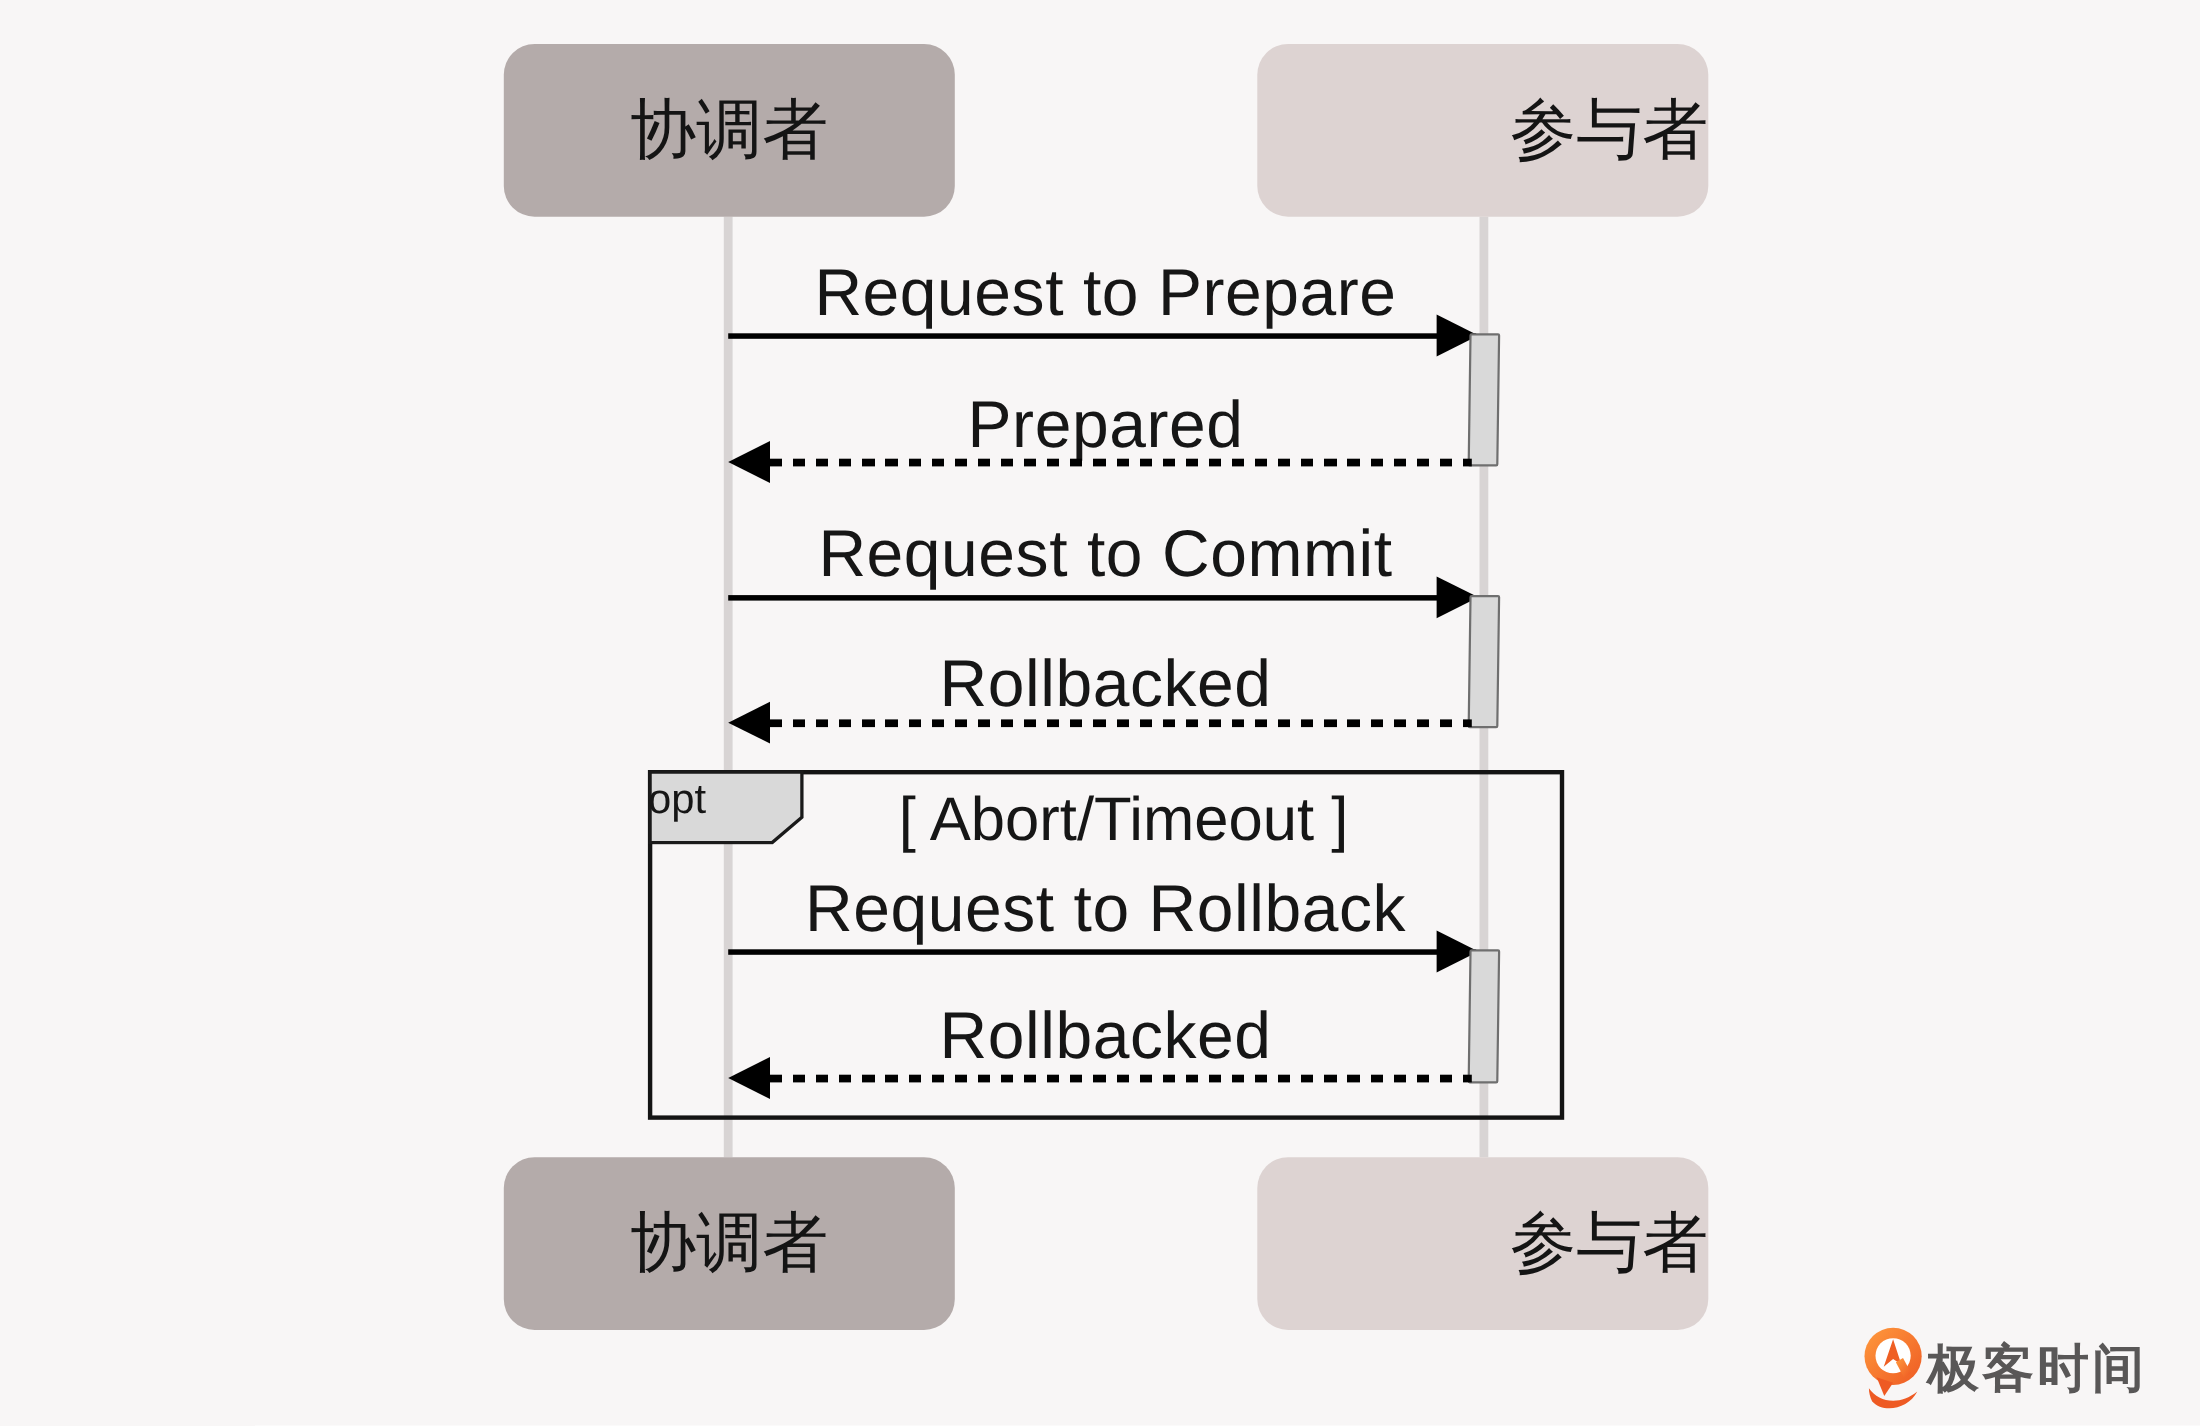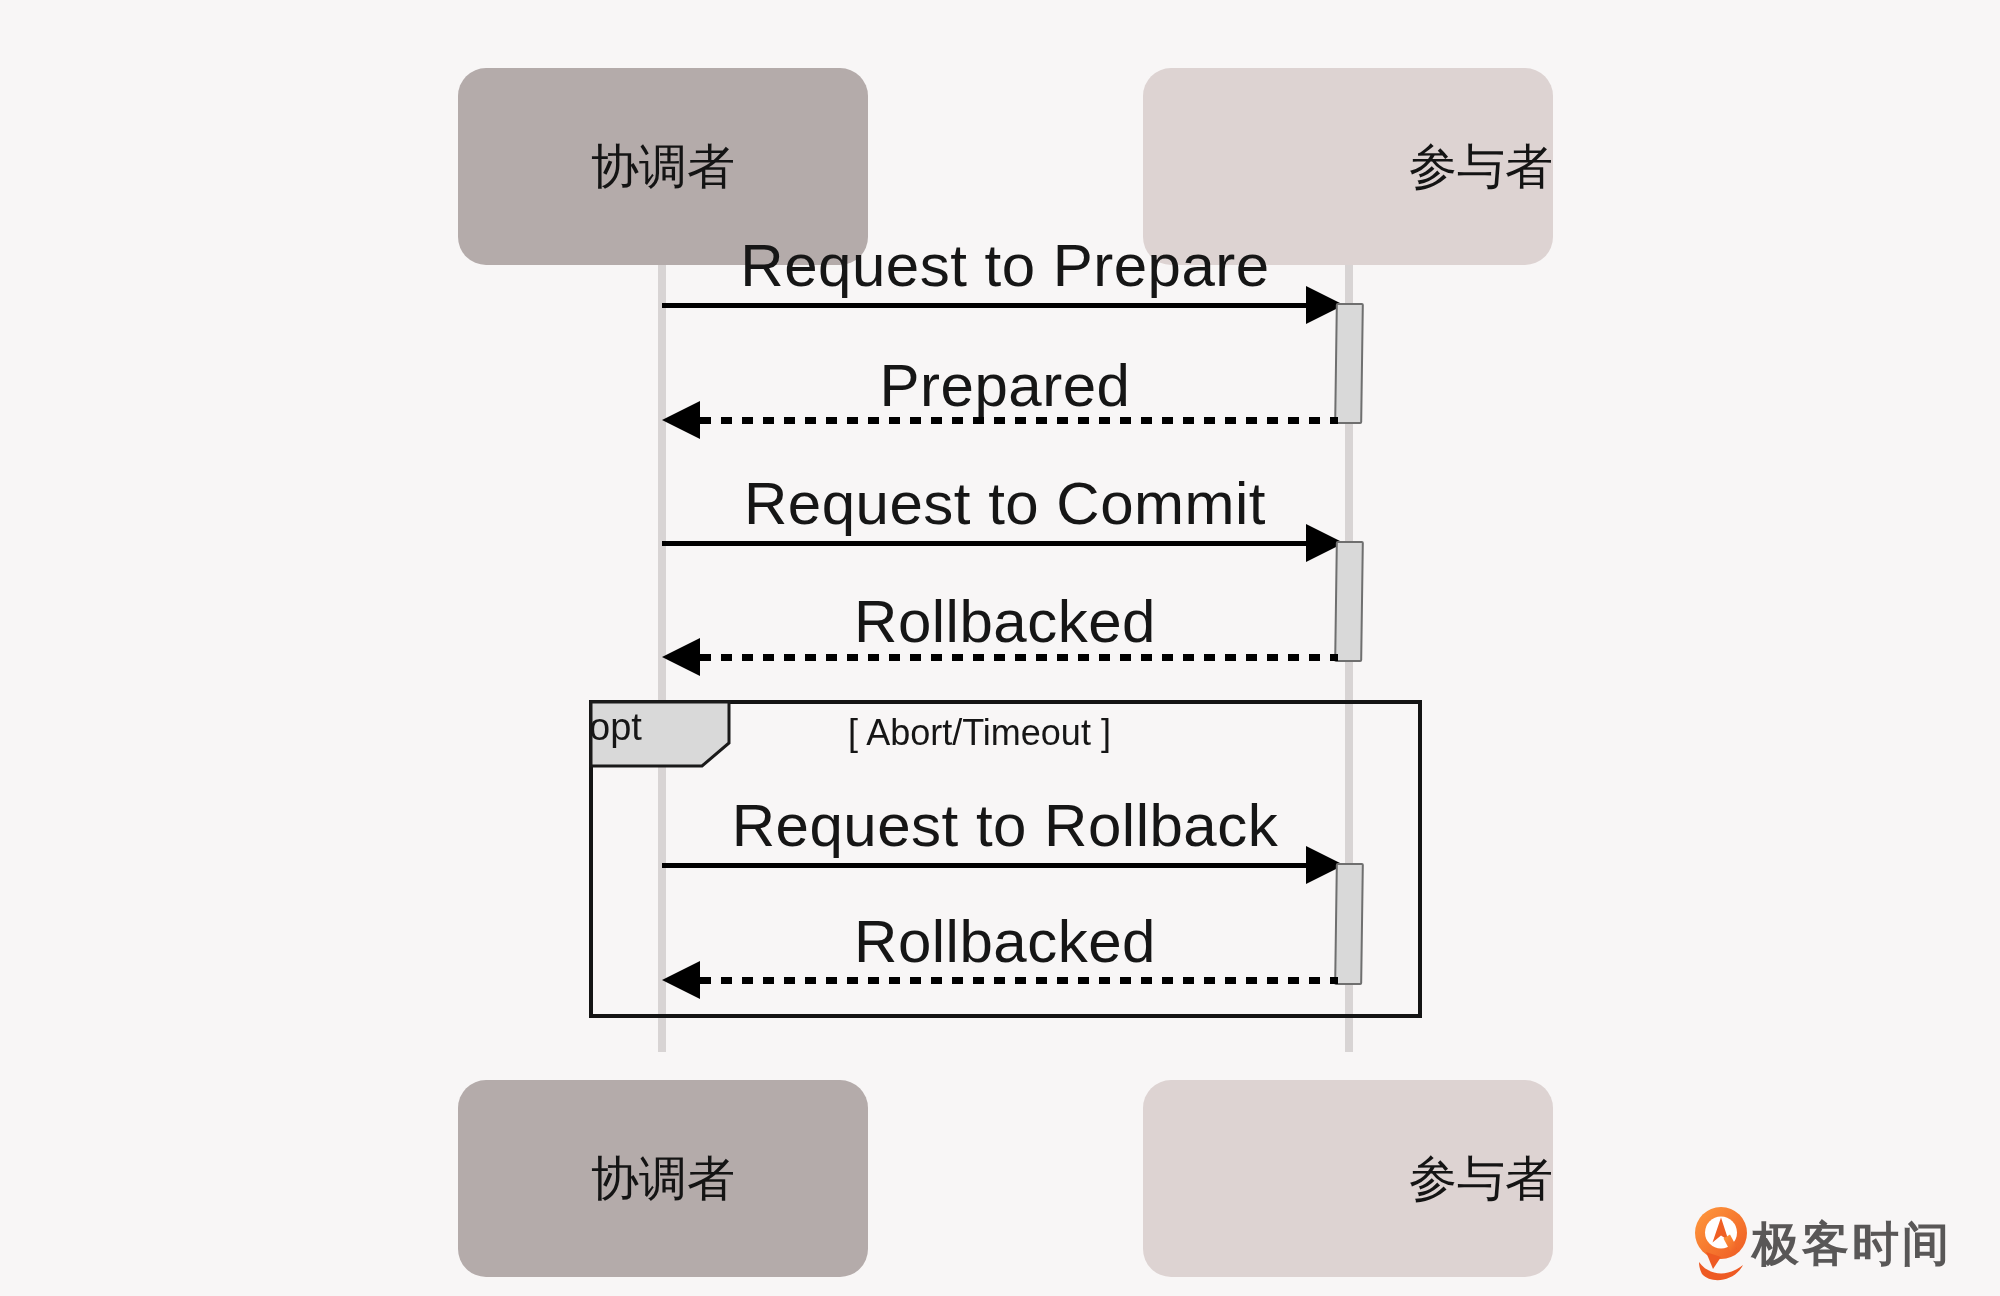--- a/index.html
+++ b/index.html
@@ -16,23 +16,23 @@
   }
   
   .lifeline{
     position:absolute;top:197px;height:855px;width:8px;
     background:var(--lifeline,#d8d4d4);
   }
   .lifeline.coordinator{left:658px;}
   .lifeline.participant{left:1345px;}
   
   .actor-box{
-    position:absolute;width:410px;height:197px;border-radius:28px;
+    position:absolute;width:410px;height:157px;border-radius:28px;
     display:flex;align-items:center;justify-content:center;
-    font-size:48px;color:#141414;margin-top:28px;
+    font-size:60px;color:#141414;
   }
   .actor-box.coordinator{background:var(--coordinator-fill,#b4abaa);left:458px;}
   .actor-box.participant{background:var(--participant-fill,#ddd3d2);left:1143px;justify-content:flex-end;}
   .actor-box.top{top:40px;}
   .actor-box.bottom{top:1052px;}
   
   .msg-label{
     position:absolute;left:660px;width:690px;text-align:center;
     font-size:60px;line-height:52px;letter-spacing:0.5px;color:#161616;
     white-space:nowrap;
@@ -82,22 +82,22 @@
     position:absolute;left:589px;top:700px;width:833px;height:318px;
     border:4px solid var(--fragment-border,#141414);
     box-sizing:border-box;background:transparent;
   }
   .fragment-tab-svg{position:absolute;left:589px;top:700px;}
   .fragment-operator{
     position:absolute;left:589px;top:706px;width:122px;text-align:left;
     font-size:38px;color:#161616;
   }
   .fragment-guard{
-    position:absolute;left:563px;top:712px;width:833px;text-align:center;
-    font-size:36px;color:#161616;white-space:nowrap;
+    position:absolute;left:605px;top:712px;width:833px;text-align:center;
+    font-size:56px;color:#161616;white-space:nowrap;
   }
   
   .logo{
     position:absolute;left:1690px;top:1202px;width:300px;height:84px;
     display:flex;align-items:center;
   }
   .logo-icon{width:62px;height:78px;flex:0 0 auto;}
   .logo-text{
     font-size:47px;font-weight:bold;letter-spacing:3px;
     color:var(--logo-text,#595757);white-space:nowrap;

